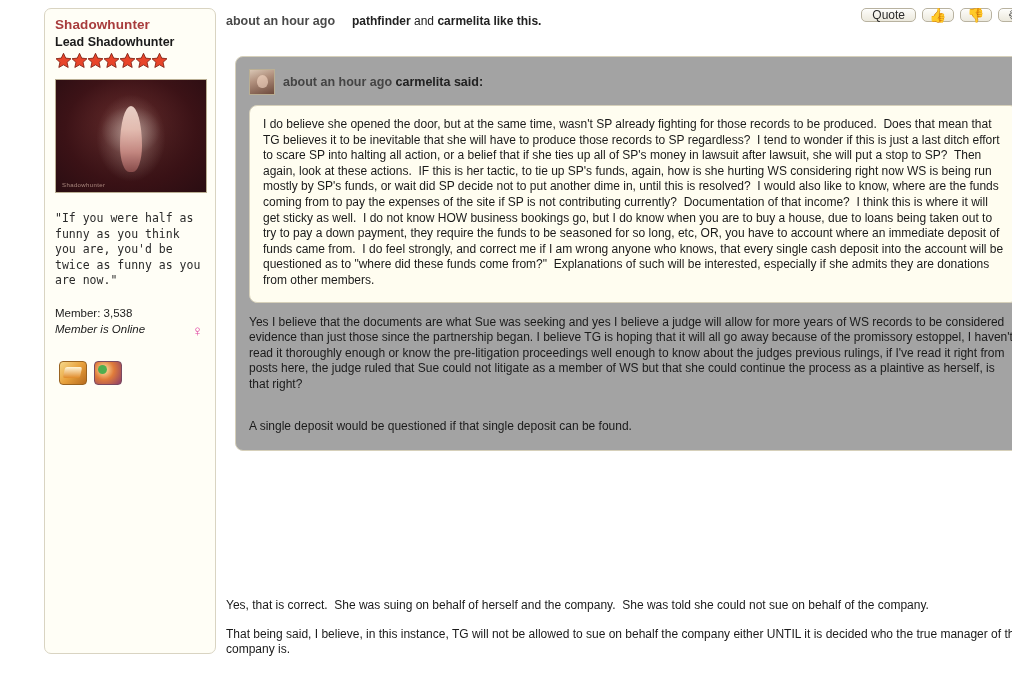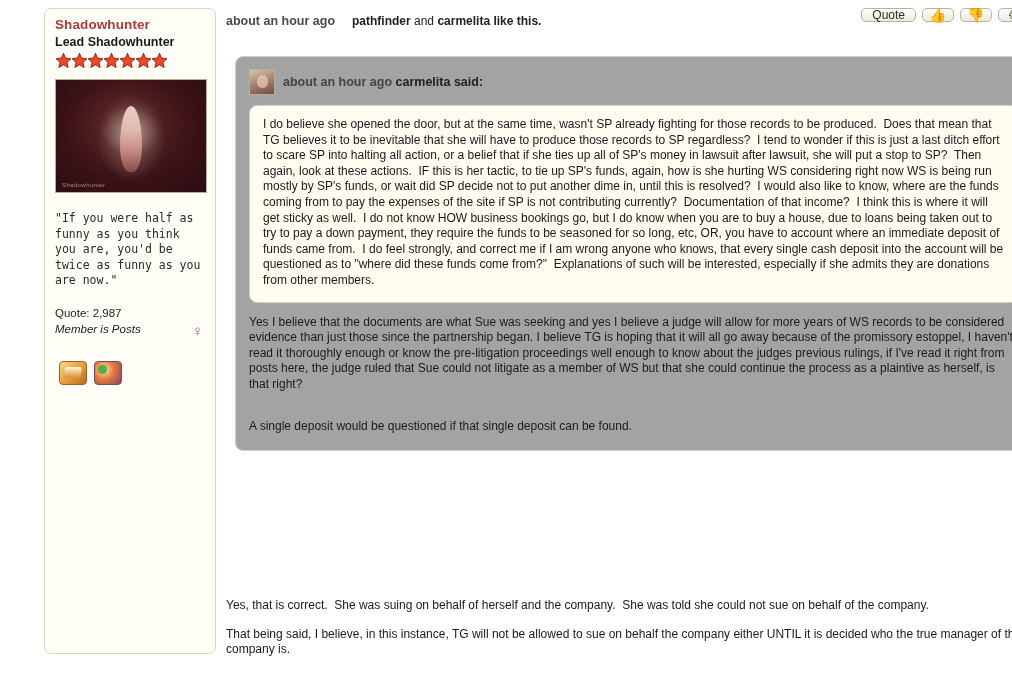--- a/index.html
+++ b/index.html
@@ -351,24 +351,24 @@
     <div class="avatar-box">
       <div class="avatar-bg"></div>
       <div class="avatar-glow"></div>
       <div class="avatar-figure"></div>
       <div class="avatar-sig">Shadowhunter</div>
     </div>
 
     <div class="quote-text">"If you were half as funny as you think you are, you'd be twice as funny as you are now."</div>
 
     <div class="stat-line">
-      <span class="label">Quote:</span>
-      <span>2,987</span>
-    </div>
-    <div class="online">Member is Posts</div>
+      <span class="label">Member:</span>
+      <span>3,538</span>
+    </div>
+    <div class="online">Member is Online</div>
 
     <div class="gender-icon">♀</div>
 
     <div class="badges">
       <div class="badge b1"></div>
       <div class="badge b2"></div>
     </div>
   </div>
 
   <div class="topbar">

